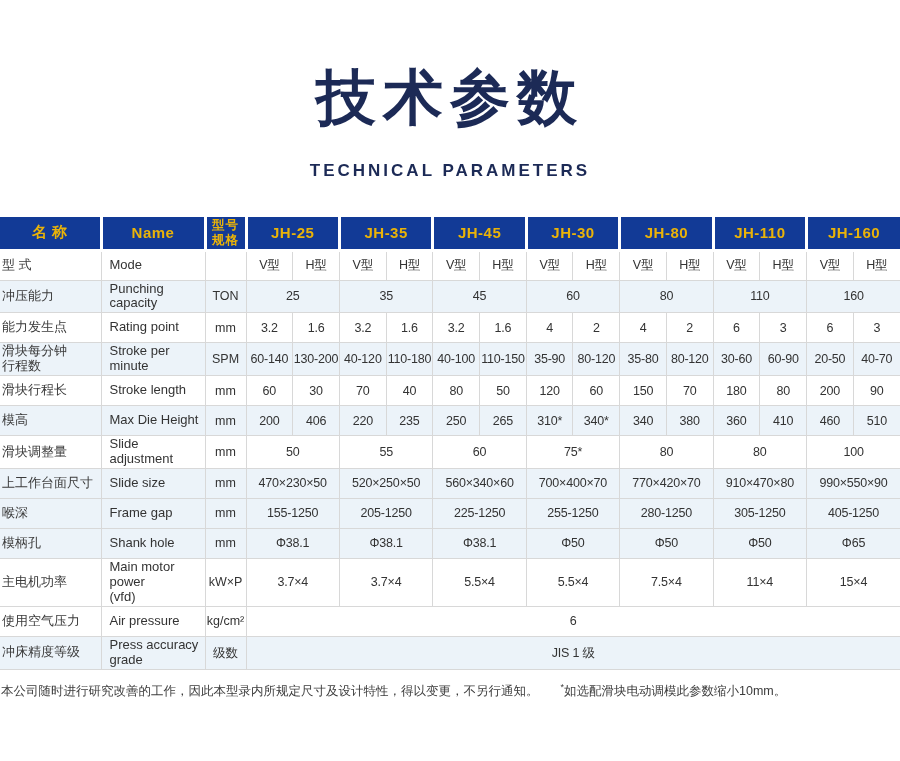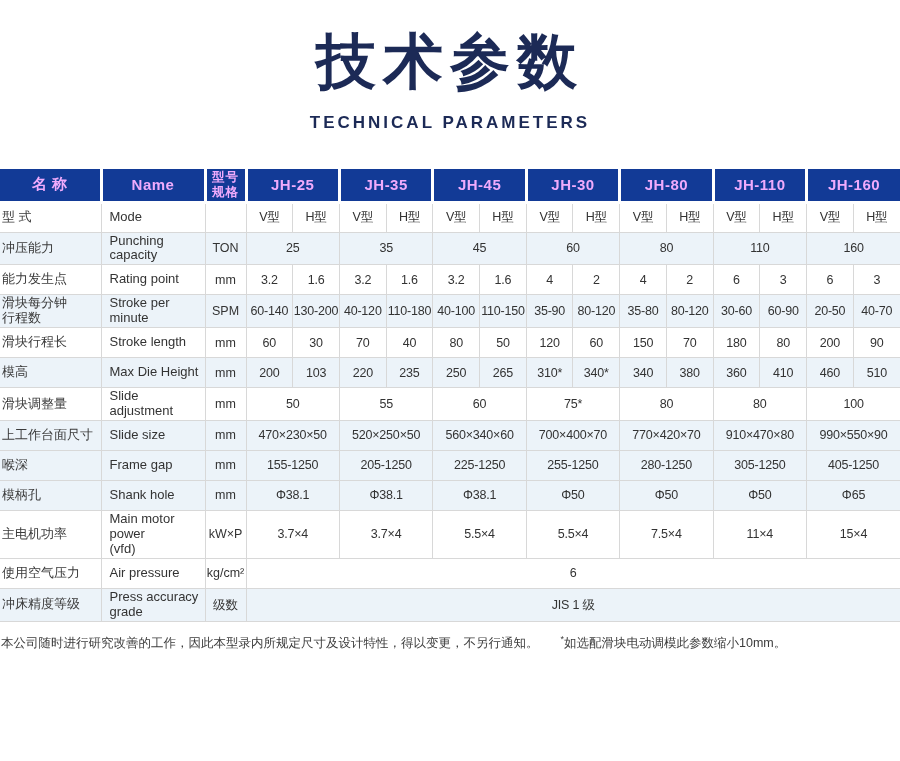--- a/index.html
+++ b/index.html
@@ -3,35 +3,35 @@
 <meta charset="utf-8">
 <style>
   :root {
     --blue:#123a96; --navy:#1c2a56; --alt:#ecf3f9; --border:#d8d8d8;
   }
   * { box-sizing:border-box; }
   html,body { margin:0; padding:0; background:#ffffff; }
   body { font-family:"Liberation Sans","DejaVu Sans",sans-serif; }
   .page { width:900px; height:761px; margin:0 auto; background:#fff; overflow:hidden; position:relative; }
   .title {
-    padding-top:32px; text-align:center;
+    padding-top:68px; text-align:center;
     font-size:60px; line-height:1; font-weight:bold; letter-spacing:7px;
     color:var(--navy);
   }
   .subtitle {
-    margin-top:21px; text-align:center;
+    margin-top:33px; text-align:center;
     font-size:17px; font-weight:600; letter-spacing:3px;
     color:var(--navy);
   }
   table.params {
     width:900px; border-collapse:collapse; table-layout:fixed;
     margin-top:36px;
   }
   thead th {
-    background:var(--blue); color:#f0abfc;
+    background:var(--blue); color:#eab308;
     font-size:15px; font-weight:bold;
     height:33px; padding:0 1px;
     border-right:3px solid #fff; border-bottom:3px solid #fff;
     text-align:center; vertical-align:middle;
     letter-spacing:0.5px;
   }
   thead th:last-child { border-right:none; }
   thead th.h-spec { font-size:12.5px; line-height:1.2; white-space:pre-line; letter-spacing:1px; }
   tbody td {
     border:1px solid var(--border);
@@ -186,21 +186,21 @@
           <td class="val">180</td>
           <td class="val">80</td>
           <td class="val">200</td>
           <td class="val">90</td>
         </tr>
         <tr class="alt">
           <td class="cn">模高</td>
           <td class="en">Max Die Height</td>
           <td class="unit">mm</td>
           <td class="val">200</td>
-          <td class="val">103</td>
+          <td class="val">406</td>
           <td class="val">220</td>
           <td class="val">235</td>
           <td class="val">250</td>
           <td class="val">265</td>
           <td class="val">310*</td>
           <td class="val">340*</td>
           <td class="val">340</td>
           <td class="val">380</td>
           <td class="val">360</td>
           <td class="val">410</td>

